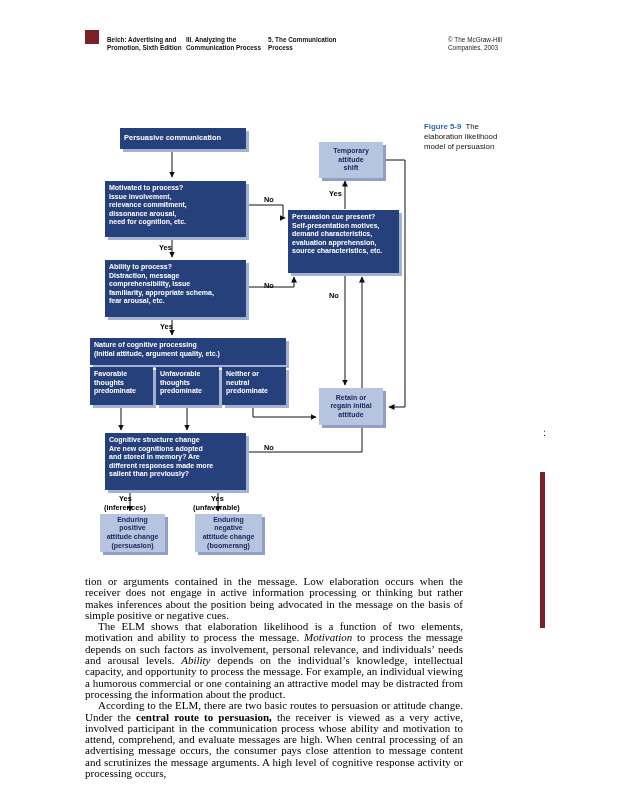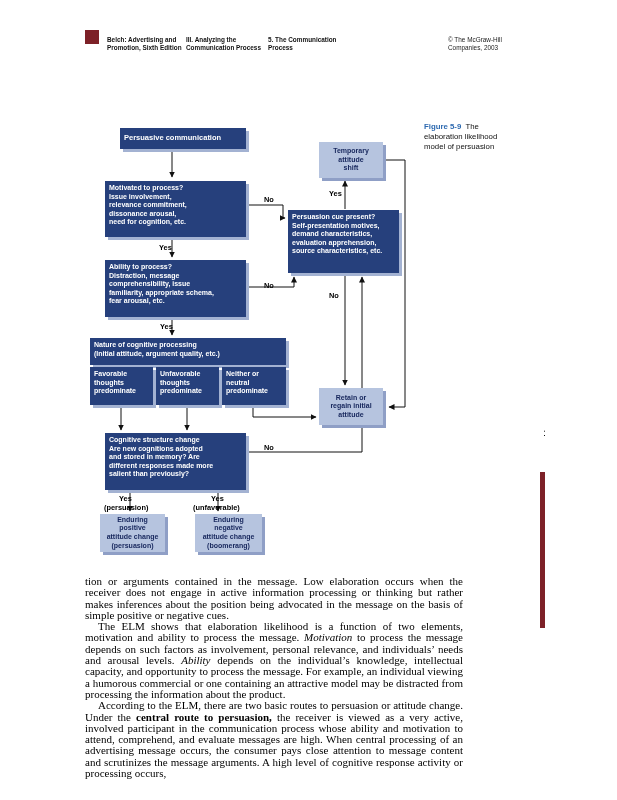--- a/index.html
+++ b/index.html
@@ -163,21 +163,21 @@
   </div>
 
   <div class="elabel" style="left:264px;top:195px;">No</div>
   <div class="elabel" style="left:159px;top:243px;">Yes</div>
   <div class="elabel" style="left:264px;top:281px;">No</div>
   <div class="elabel" style="left:329px;top:189px;">Yes</div>
   <div class="elabel" style="left:329px;top:291px;">No</div>
   <div class="elabel" style="left:160px;top:322px;">Yes</div>
   <div class="elabel" style="left:264px;top:443px;">No</div>
   <div class="elabel" style="left:119px;top:494px;">Yes</div>
-  <div class="elabel" style="left:104px;top:503px;">(persuasion)</div>
+  <div class="elabel" style="left:104px;top:503px;">(inferences)</div>
   <div class="elabel" style="left:211px;top:494px;">Yes</div>
   <div class="elabel" style="left:193px;top:503px;">(unfavorable)</div>
 
   <div class="pageno">159</div>
   <div class="sidestrip">
     <div class="sidestrip-inner">
       <span class="side-bold">Chapter Five</span>&nbsp;<span>The Communication Process</span>
     </div>
   </div>
 

